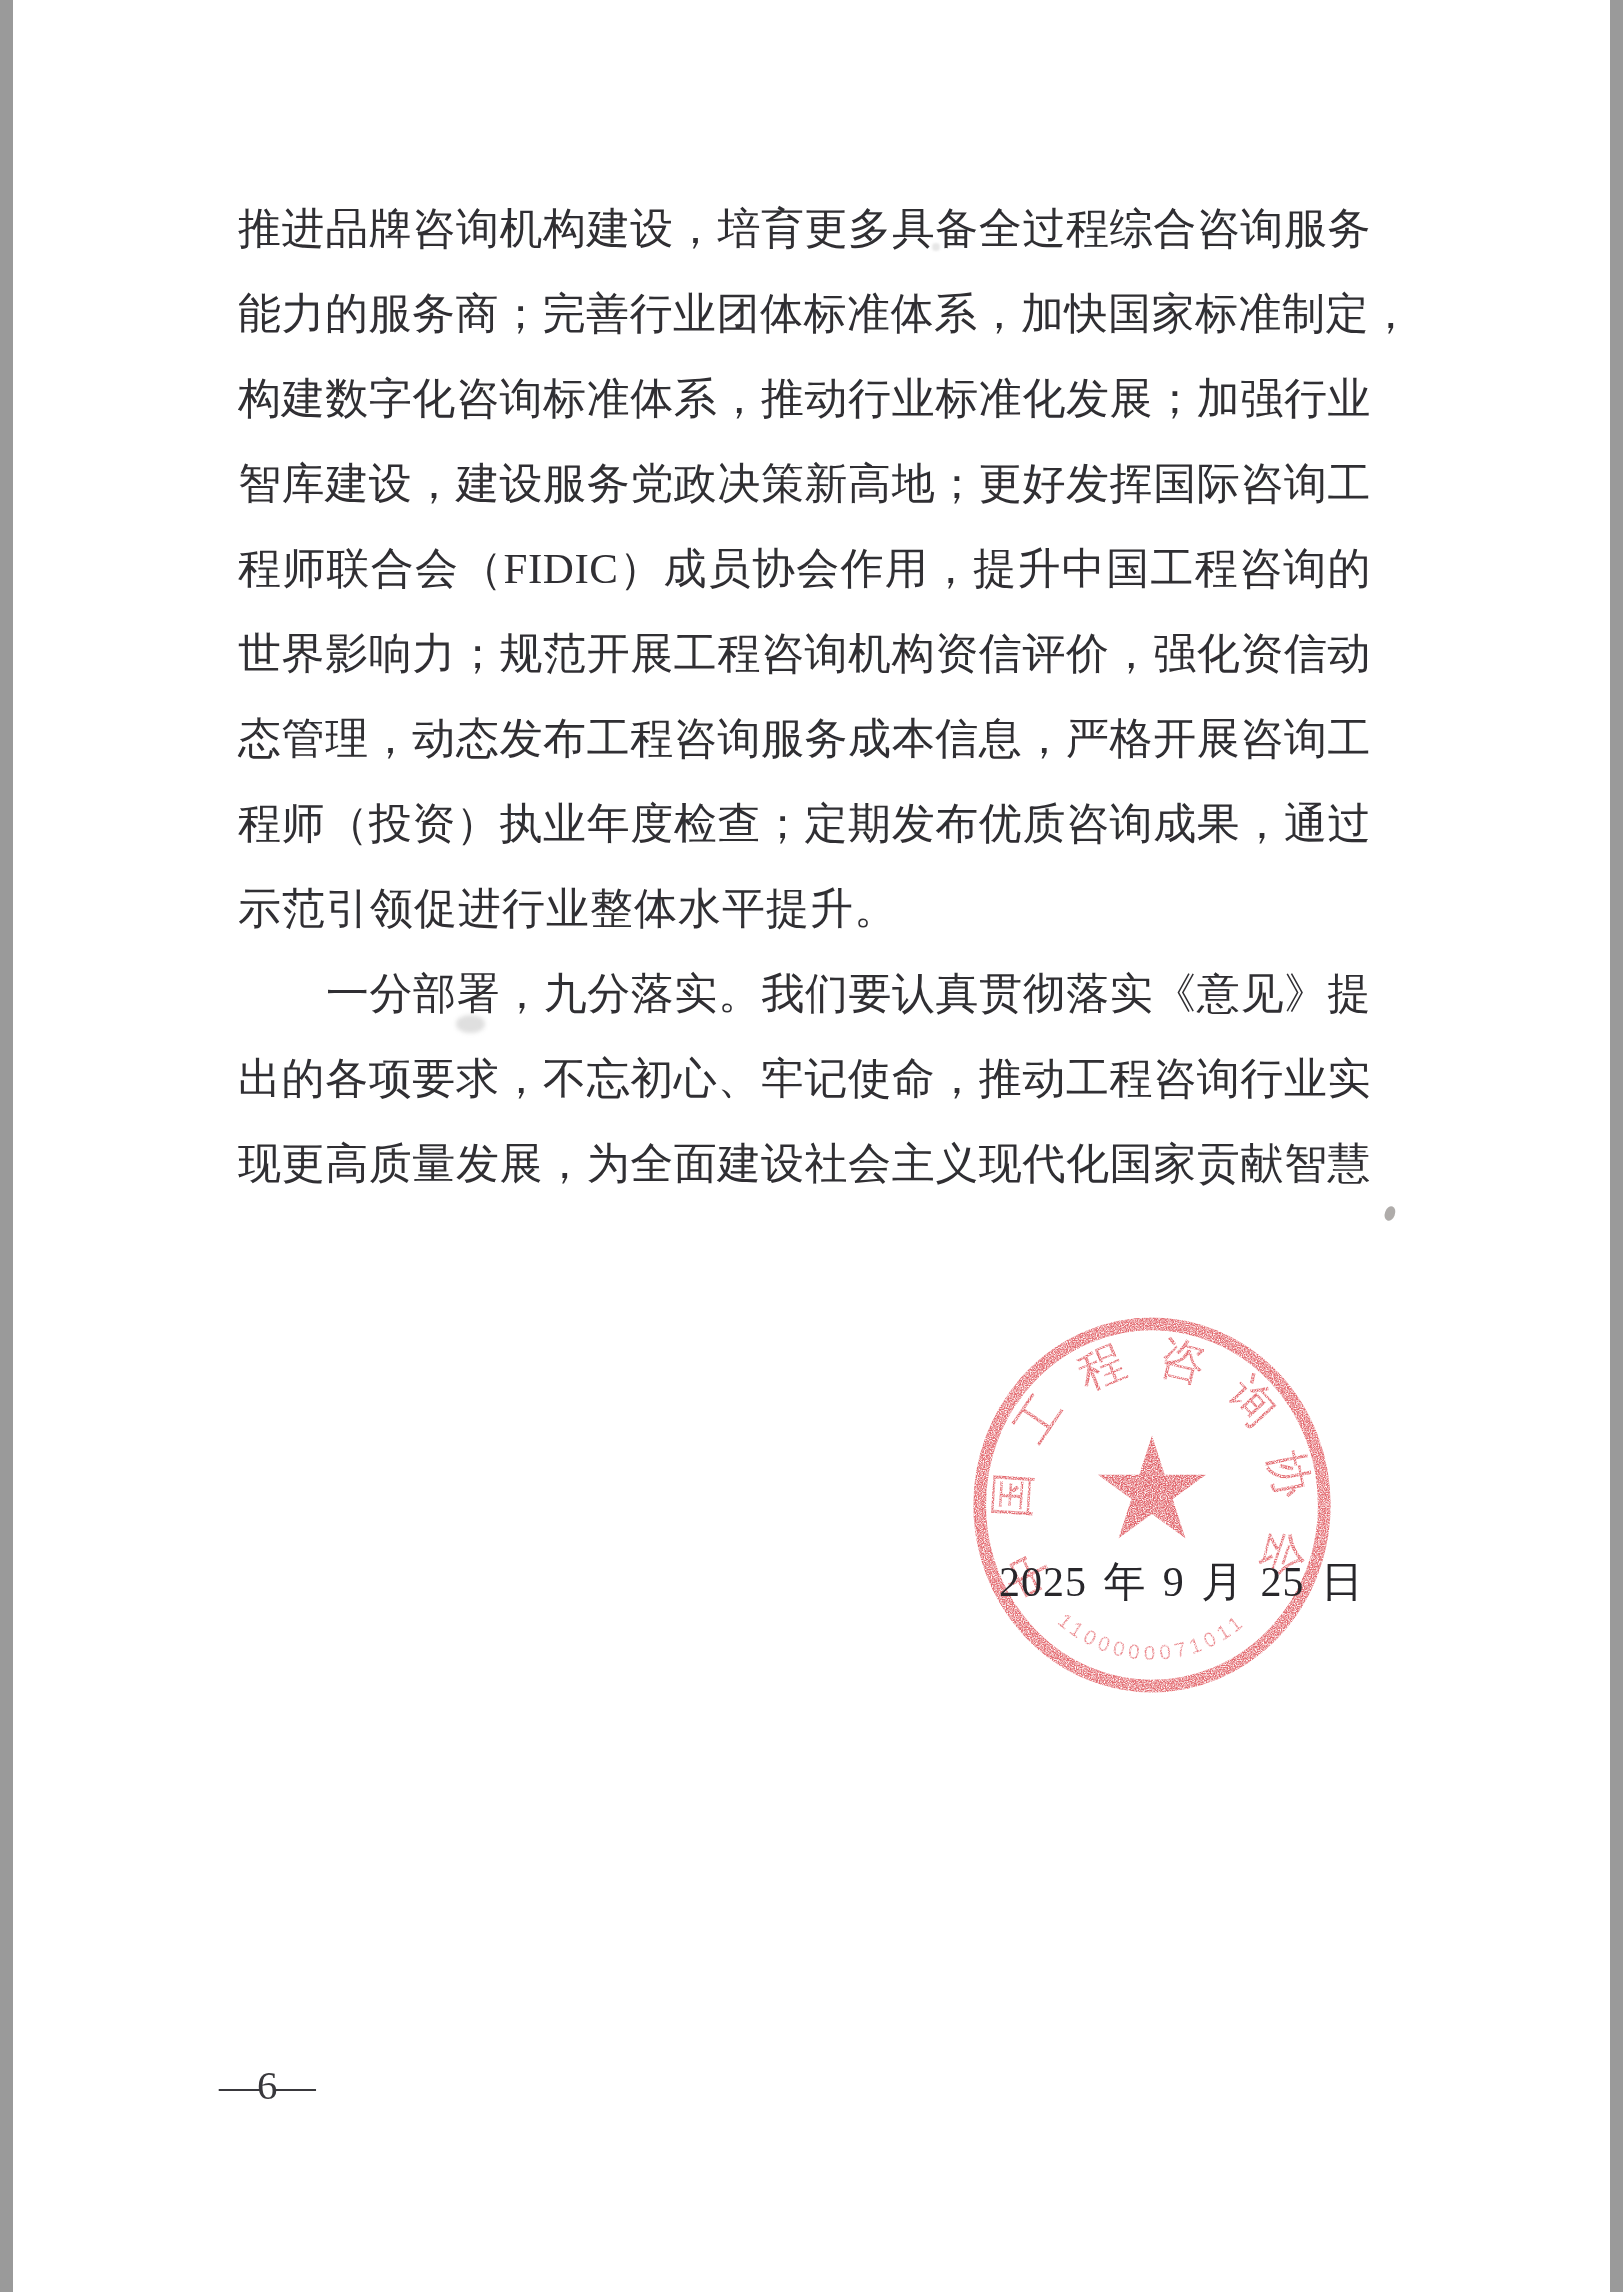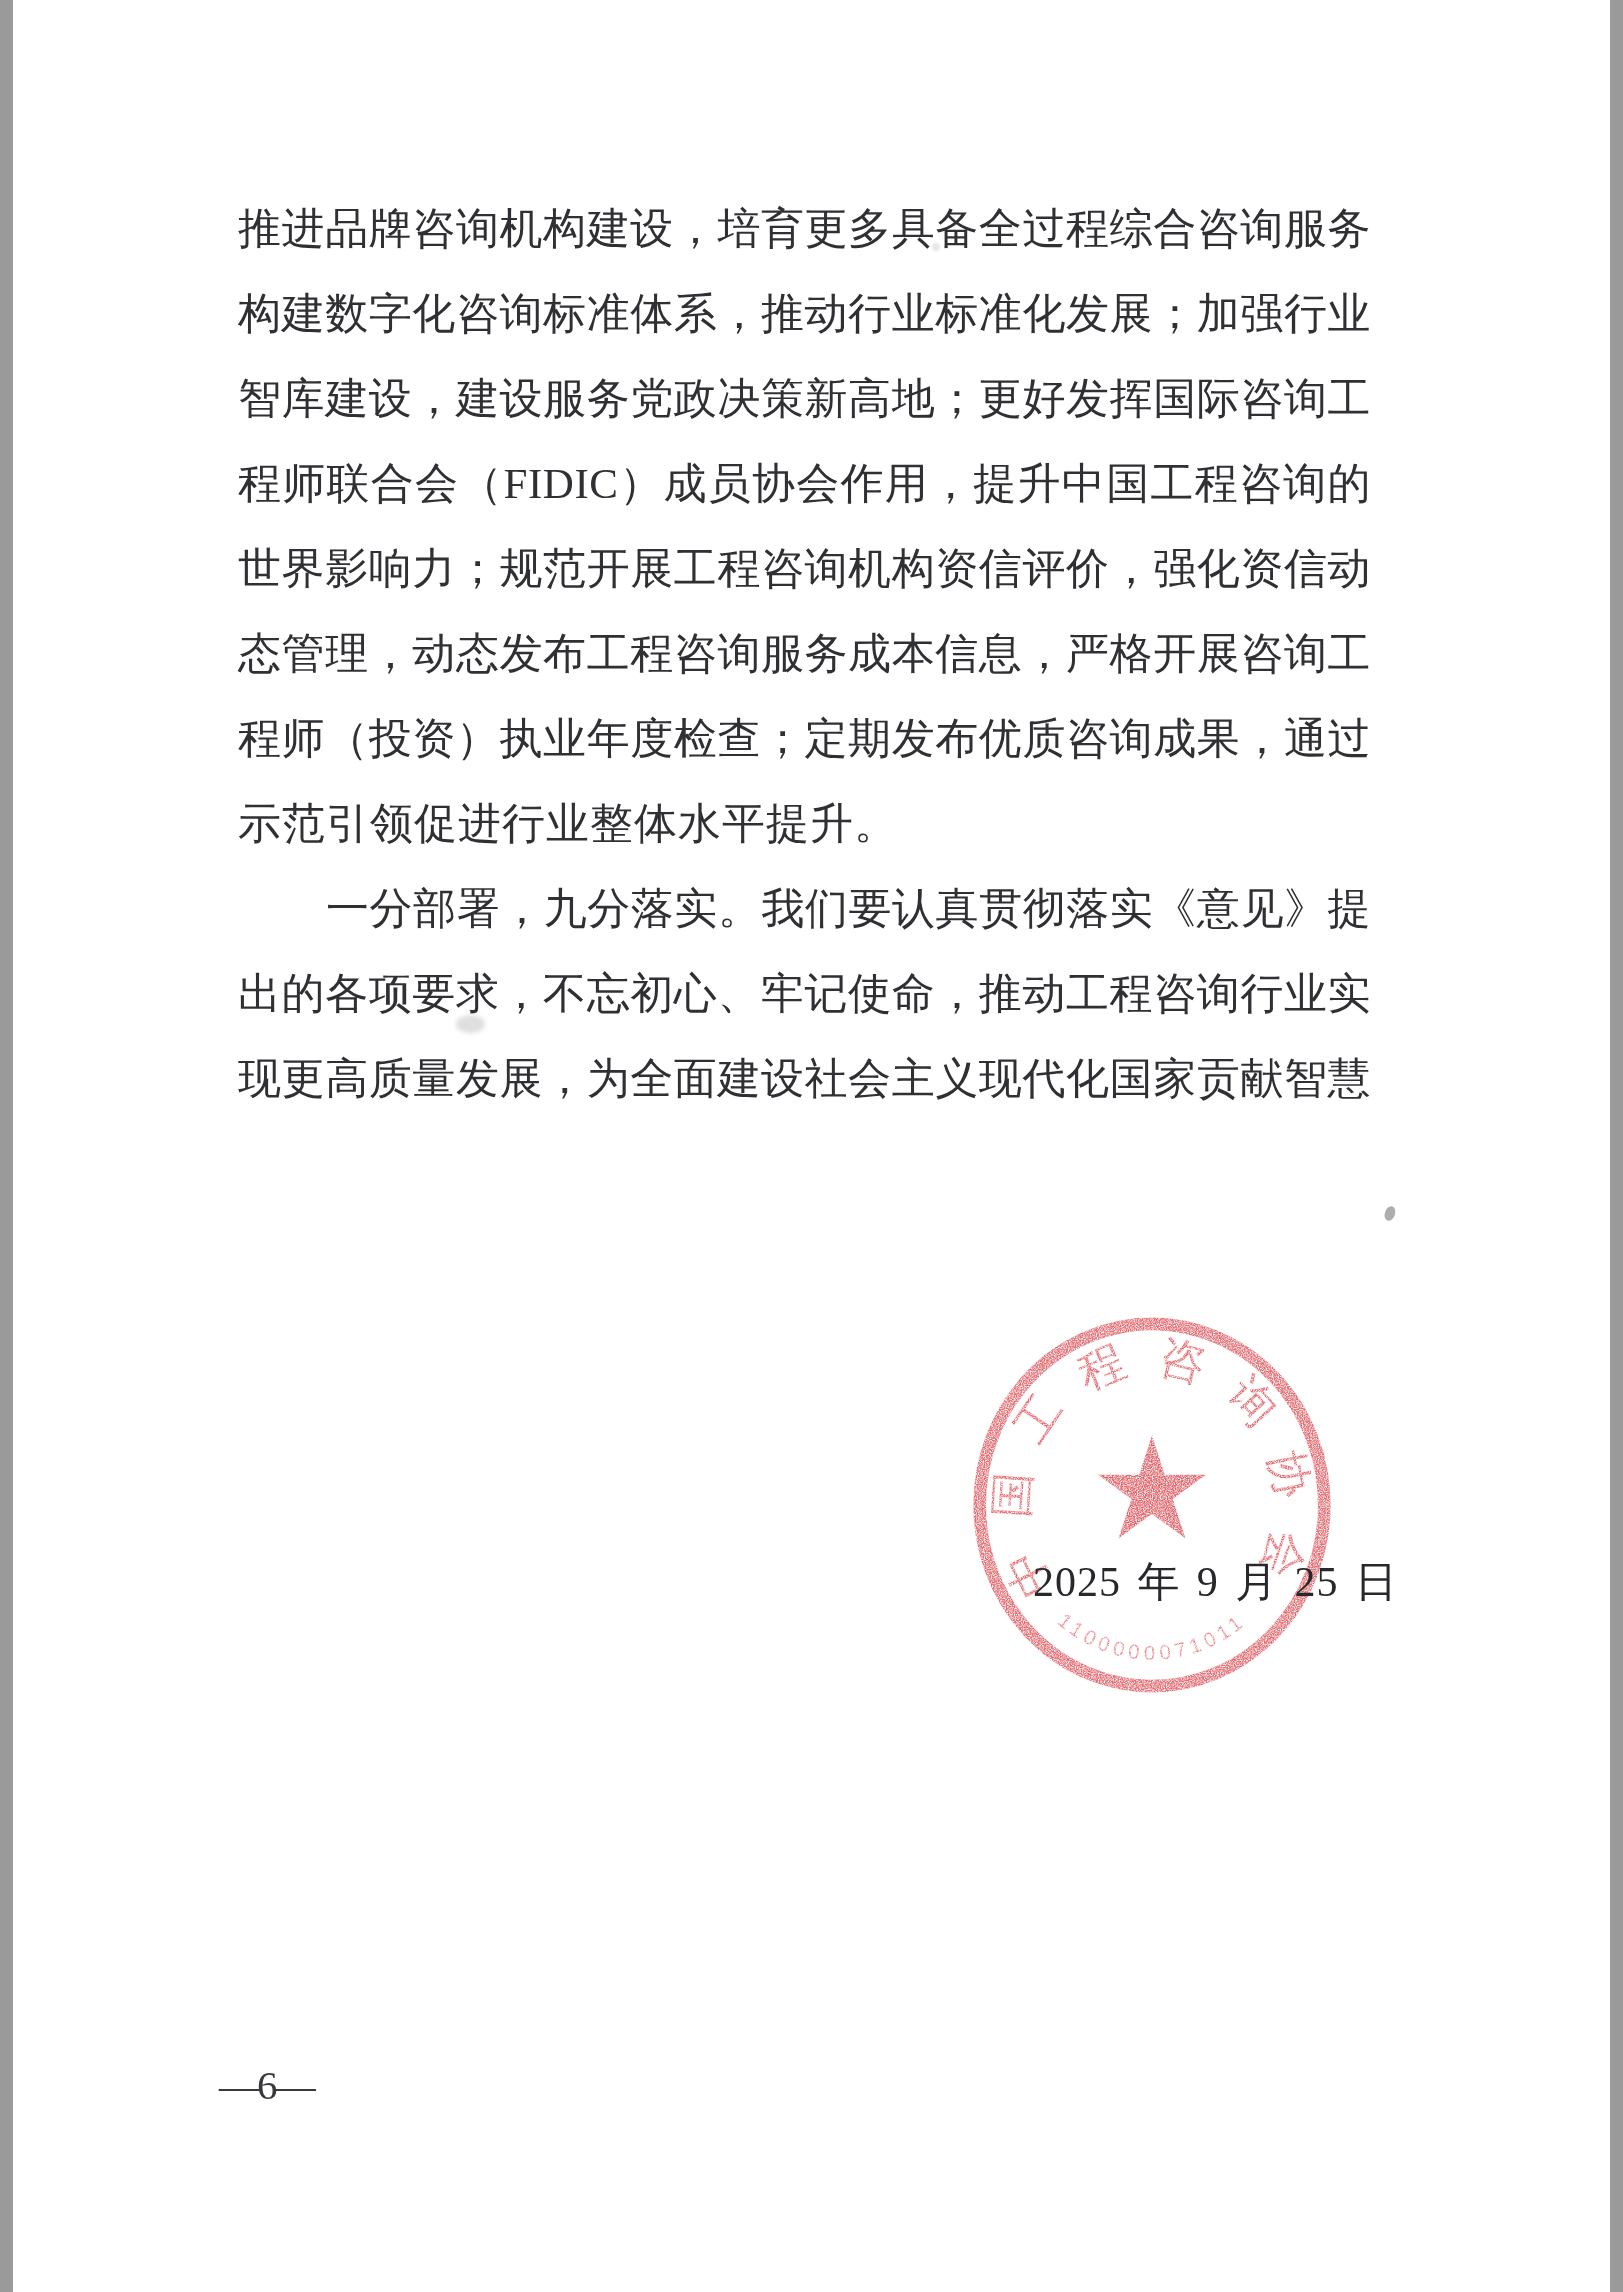--- a/index.html
+++ b/index.html
@@ -50,21 +50,20 @@
   .sig-date{
     position:absolute;
     left:986px;top:1557px;
     font-size:42px;
     line-height:51px;
     word-spacing:4.9px;
     letter-spacing:1px;
     color:#28272b;
     z-index:3;
     white-space:nowrap;
-    padding-left:34px;
   }
   
   .seal{
     position:absolute;
     left:953px;top:1315px;
     width:372px;height:382px;
     z-index:2;
     mix-blend-mode:multiply;
   }
   .seal svg{display:block;width:100%;height:100%;}
@@ -83,20 +82,21 @@
   .speck.s2{left:443px;top:1015px;width:29px;height:17.6px;background:rgba(140,140,140,.28);filter:blur(2px);}
   .speck.s3{left:919px;top:243px;width:7.8px;height:7.8px;background:rgba(160,160,160,.25);filter:blur(1px);}
 </style>
 </head>
 <body>
 
 <div class="page">
 
   <div class="body-text">
     <div class="line">推进品牌咨询机构建设，培育更多具备全过程综合咨询服务</div>
+    <div class="line">能力的服务商；完善行业团体标准体系，加快国家标准制定，</div>
     <div class="line">构建数字化咨询标准体系，推动行业标准化发展；加强行业</div>
     <div class="line">智库建设，建设服务党政决策新高地；更好发挥国际咨询工</div>
     <div class="line">程师联合会（FIDIC）成员协会作用，提升中国工程咨询的</div>
     <div class="line">世界影响力；规范开展工程咨询机构资信评价，强化资信动</div>
     <div class="line">态管理，动态发布工程咨询服务成本信息，严格开展咨询工</div>
     <div class="line">程师（投资）执业年度检查；定期发布优质咨询成果，通过</div>
     <div class="line short">示范引领促进行业整体水平提升。</div>
     <div class="line indent">一分部署，九分落实。我们要认真贯彻落实《意见》提</div>
     <div class="line">出的各项要求，不忘初心、牢记使命，推动工程咨询行业实</div>
     <div class="line">现更高质量发展，为全面建设社会主义现代化国家贡献智慧</div>

